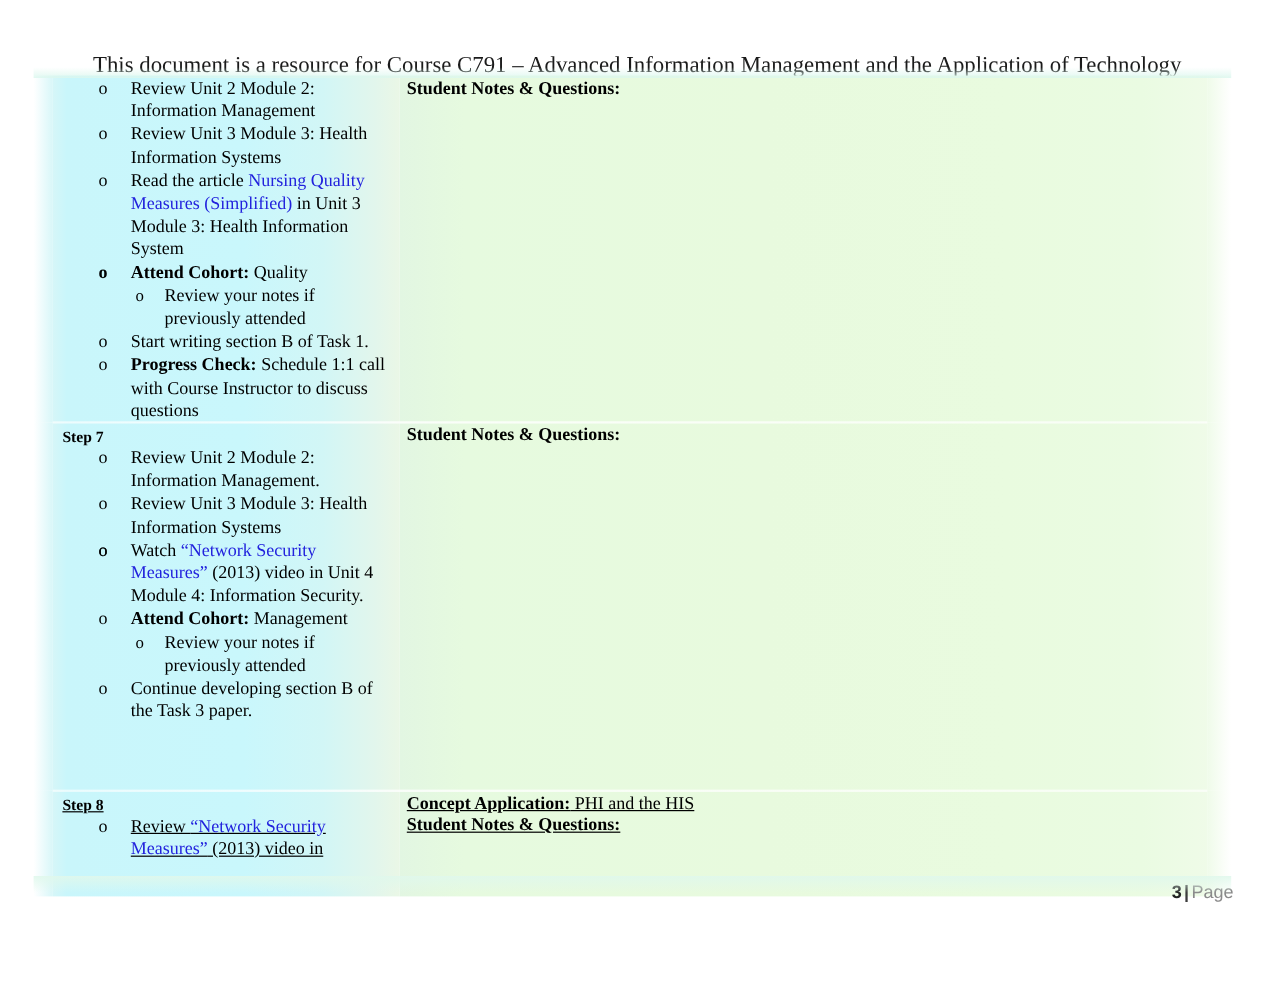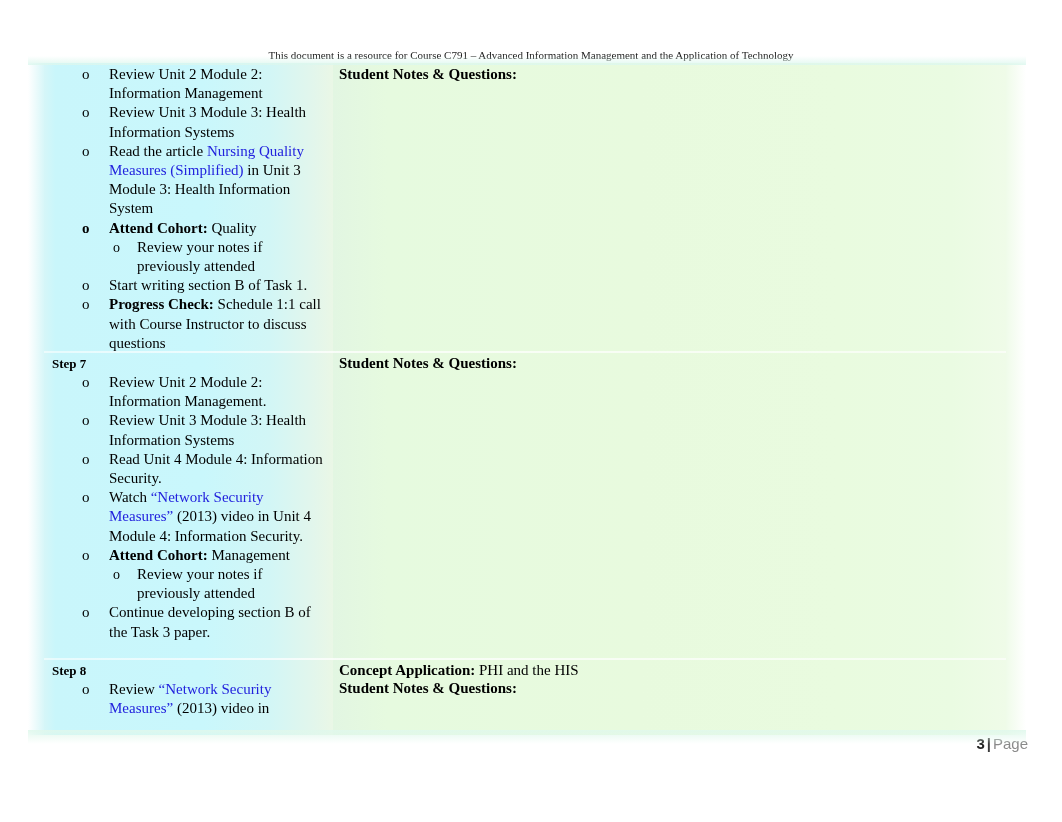--- a/index.html
+++ b/index.html
@@ -16,21 +16,21 @@
     overflow: hidden;
   }
 
   
   #doc-header {
     position: absolute;
     left: 0;
     top: 47px;
     width: 1062px;
     text-align: center;
-    font-size: 11px;
+    font-size: 19px;
     line-height: 16px;
     color: #1a1a1a;
     white-space: nowrap;
   }
 
   .row {
     position: absolute;
     left: 44px;
     width: 962px;
     display: flex;
@@ -227,37 +227,37 @@
       </div>
     </div>
     <div class="row-divider" style="top: 351px;"></div>
     <div class="row" style="top: 352px; height: 307px;">
       <div class="cell-left">
         <div class="inner">
           <div class="step-label">Step 7</div>
           <ul class="lvl1">
             <li><span class="bullet">o</span><span><span>Review Unit 2 Module 2: Information Management.</span></span></li>
             <li><span class="bullet">o</span><span><span>Review Unit 3 Module 3: Health Information Systems</span></span></li>
-            <li><span class="bullet">o</span><span><span>Read Unit 4 Module 4: Information Security.</span></span></li>
+            <li><span class="bullet">o</span></li>
             <li><span class="bullet">o</span><span><span>Watch </span><span class="link">“Network Security Measures”</span><span> (2013) video in Unit 4 Module 4: Information Security.</span></span></li>
             <li><span class="bullet">o</span><span><span class="b">Attend Cohort:</span><span> Management</span></span><ul class="lvl2">
                 <li><span class="bullet">o</span><span>Review your notes if previously attended</span></li>
               </ul></li>
             <li><span class="bullet">o</span><span><span>Continue developing section B of the Task 3 paper.</span></span></li>
           </ul>
         </div>
       </div>
       <div class="cell-right">
         <div class="inner">
           <div class="rc-line"><span class="b">Student Notes &amp; Questions:</span></div>
         </div>
       </div>
     </div>
     <div class="row-divider" style="top: 658px;"></div>
-    <div class="row" style="top: 659px; height: 76px;">
+    <div class="row" style="top: 659px; height: 88px; text-decoration: underline;">
       <div class="cell-left">
         <div class="inner">
           <div class="step-label">Step 8</div>
           <ul class="lvl1">
             <li><span class="bullet">o</span><span><span>Review </span><span class="link">“Network Security Measures”</span><span> (2013) video in</span></span></li>
           </ul>
         </div>
       </div>
       <div class="cell-right">
         <div class="inner">

